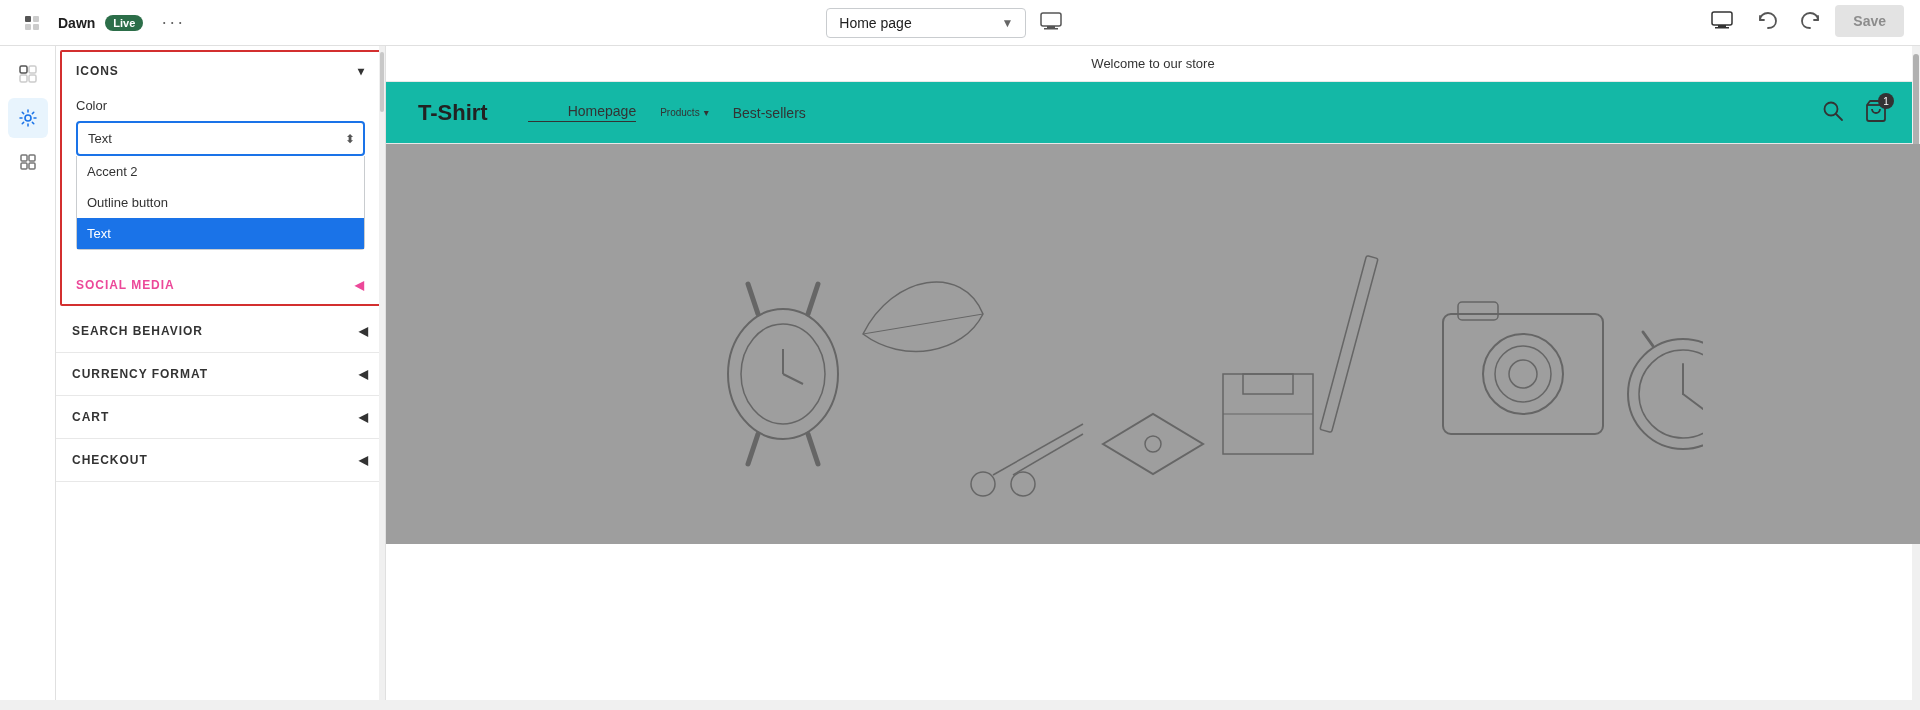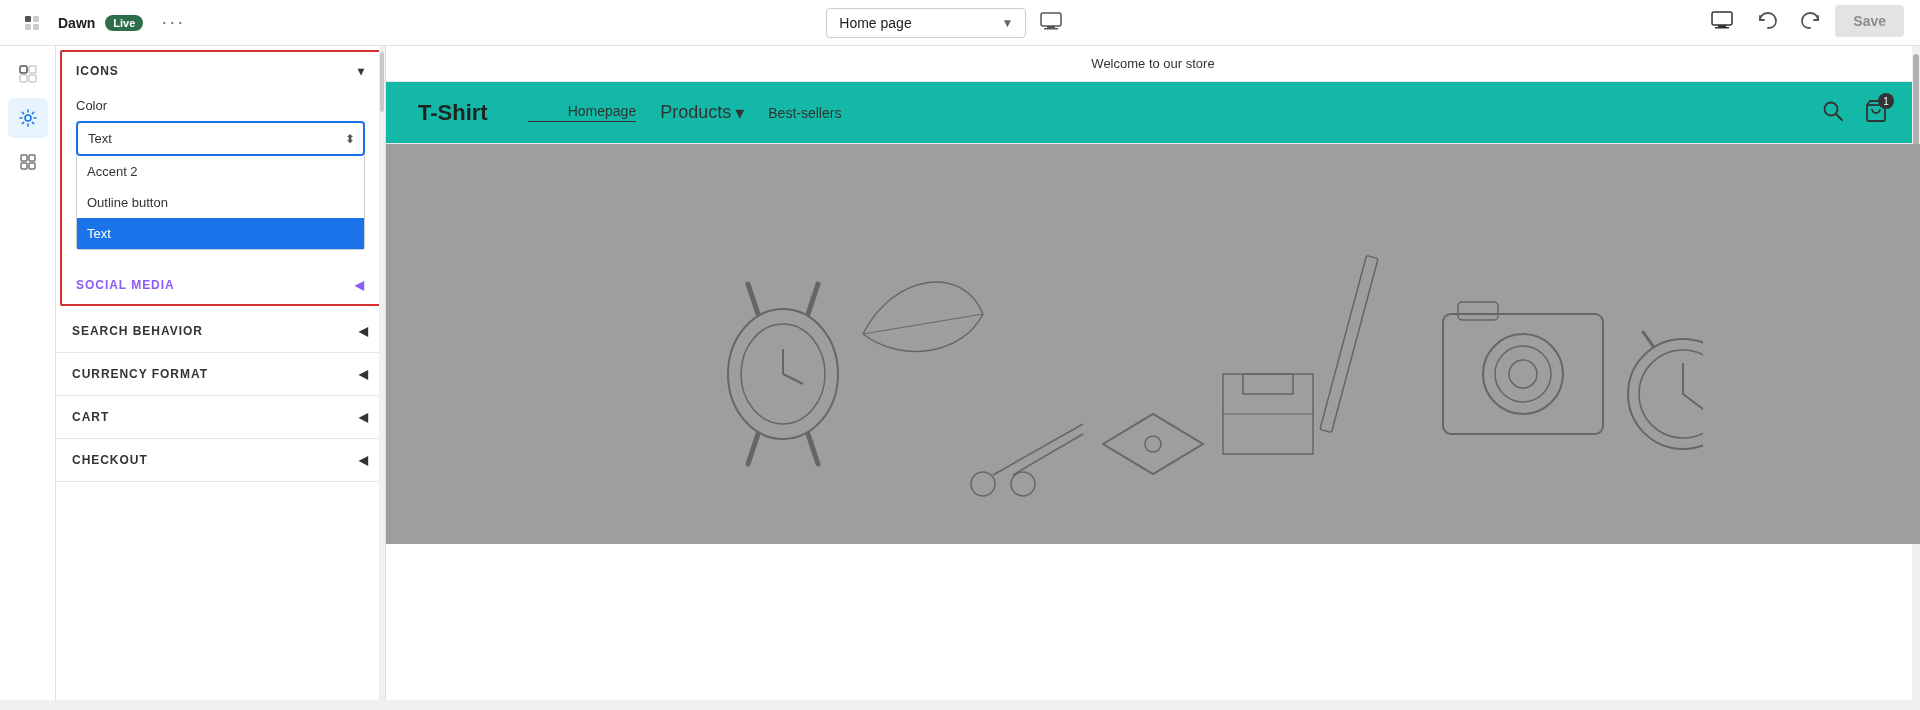--- a/index.html
+++ b/index.html
@@ -81,21 +81,21 @@
       border-radius: 0 0 4px 4px; margin: 0 0 4px 0;
     }
     .dropdown-option {
       padding: 8px 10px; font-size: 13px; color: #333; cursor: pointer;
     }
     .dropdown-option.selected { background: #1a73e8; color: #fff; }
 
     .social-media-row {
       display: flex; align-items: center; justify-content: space-between;
       padding: 12px 14px; font-size: 12px; font-weight: 600;
-      letter-spacing: 0.08em; color: #8b5cf6; text-transform: uppercase;
+      letter-spacing: 0.08em; color: #ec4899; text-transform: uppercase;
       cursor: pointer;
     }
 
     
     .preview-area {
       flex: 1; background: #fff; overflow: hidden; position: relative;
     }
 
     
     .store-announcement {
@@ -104,21 +104,21 @@
     }
 
     .store-navbar {
       display: flex; align-items: center; padding: 14px 32px;
       border-bottom: 1px solid #e8e8e8; background: #14b8a6;
     }
     .store-logo { font-size: 22px; font-weight: 700; color: #222; margin-right: 40px; }
     .store-nav { display: flex; gap: 24px; align-items: center; flex: 1; }
     .store-nav-item { font-size: 14px; color: #333; cursor: pointer; text-decoration: none; }
     .store-nav-item.active { border-bottom: 1px solid #333; padding-bottom: 2px; padding-left: 40px; }
-    .store-nav-dropdown { display: flex; align-items: center; gap: 4px; font-size: 18px; color: #333; cursor: pointer; }
+    .store-nav-dropdown { display: flex; align-items: center; gap: 4px; font-size: 10px; color: #333; cursor: pointer; }
     .store-nav-actions { display: flex; align-items: center; gap: 16px; margin-left: auto; }
     .cart-icon-wrapper { position: relative; }
     .cart-badge { position: absolute; top: -6px; right: -6px; background: #333; color: #fff; border-radius: 50%; width: 16px; height: 16px; font-size: 10px; display: flex; align-items: center; justify-content: center; }
 
     
     .store-hero {
       background: #9e9e9e; height: 400px; position: relative; overflow: hidden;
       display: flex; align-items: center; justify-content: center;
     }
 

